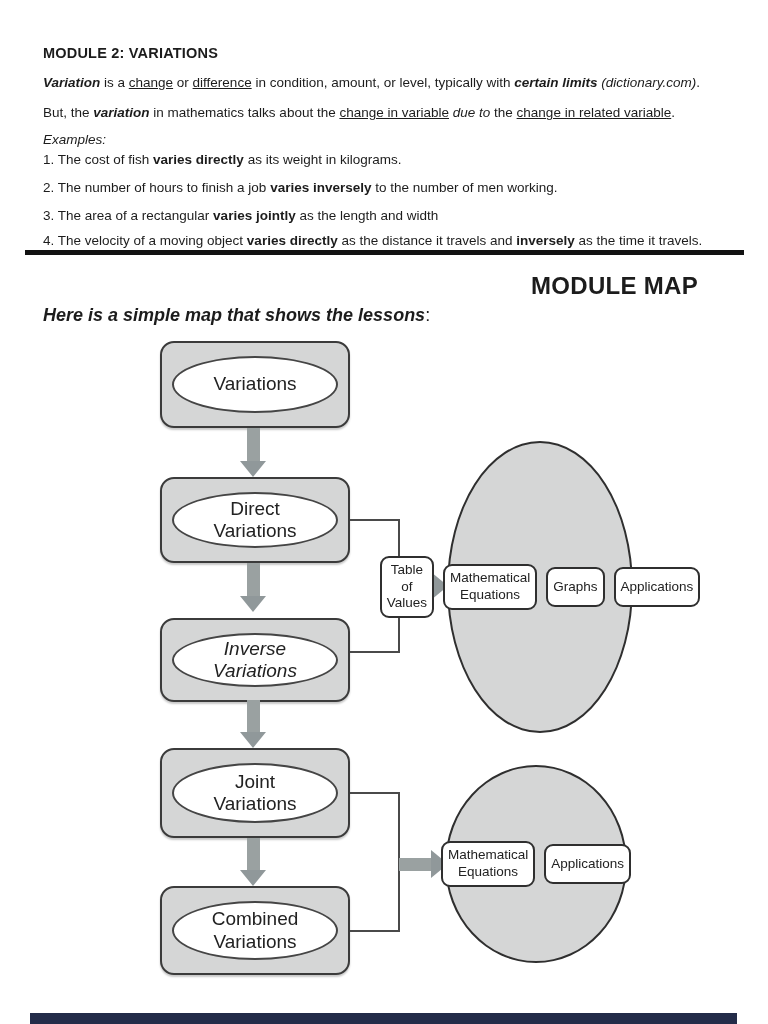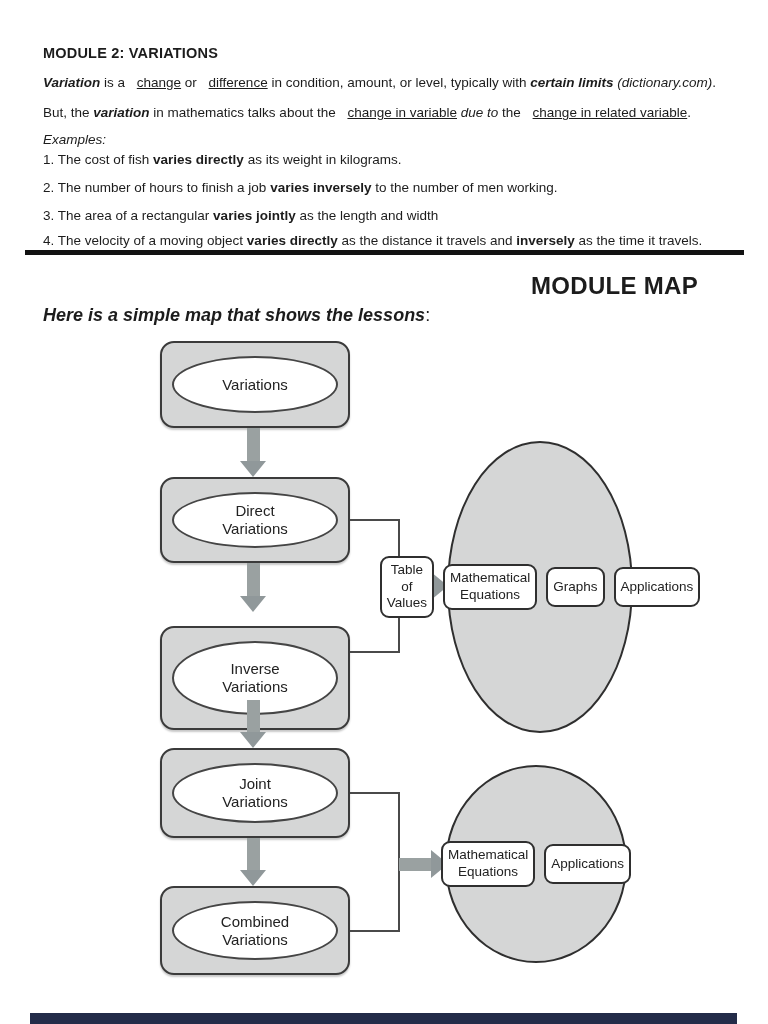--- a/index.html
+++ b/index.html
@@ -5,21 +5,21 @@
   * { margin:0; padding:0; box-sizing:border-box; }
   html,body { background:#fff; }
   .page {
     position:relative; width:768px; height:1024px; background:#ffffff;
     font-family:"Liberation Sans","DejaVu Sans",sans-serif; color:#1c1c1c; overflow:hidden;
   }
   .abs { position:absolute; }
   .nowrap { white-space:nowrap; }
   .b { font-weight:bold; }
   .i { font-style:italic; }
-  .u { text-decoration:underline;margin-left:8px; }
+  .u { text-decoration:underline; }
 
   .module-title { left:43px; top:45px; font-size:14.5px; font-weight:bold; letter-spacing:.2px; }
   .bodyline { left:43px; font-size:13.5px; }
   .p1 { top:75px; }
   .p2 { top:105px; }
   .exlabel { top:132px; font-style:italic; }
   .ex1 { top:152px; }
   .ex2 { top:180px; }
   .ex3 { top:208px; }
   .ex4 { top:233px; }
@@ -31,24 +31,24 @@
     font-size:24px; font-weight:bold; letter-spacing:.3px;margin-left:18px; }
   .map-caption { left:43px; top:305px; font-size:18px; }
 
   .flowchart { left:0; top:330px; width:768px; height:680px; }
 
   .node { position:absolute; width:190px; background:#d5d6d6; border:2px solid #3b3b3b;
     border-radius:14px; box-shadow:0 2px 2px rgba(0,0,0,.22); }
   .node-ellipse { position:absolute; left:10px; right:10px; top:13px; bottom:13px;
     background:#ffffff; border:2px solid #454545; border-radius:50%;
     display:flex; align-items:center; justify-content:center; }
-  .node-label { font-size:15px; line-height:1.18; color:#222; text-align:center; white-space:pre-line; }
+  .node-label { font-size:19px; line-height:1.18; color:#222; text-align:center; white-space:pre-line; }
   .n1 { left:160px; top:11px;  height:87px; }
   .n2 { left:160px; top:147px; height:86px; }
-  .n3 { left:160px; top:296px; height:104px; }
+  .n3 { left:160px; top:288px; height:84px;font-style:italic; }
   .n4 { left:160px; top:418px; height:90px;padding-left:12px; }
   .n5 { left:160px; top:556px; height:89px; }
 
   .dshaft { position:absolute; left:247px; width:13px; background:#9aa1a1; }
   .dhead  { position:absolute; left:240px; width:0; height:0;
     border-left:13px solid transparent; border-right:13px solid transparent;
     border-top:16px solid #90989a; }
   .a1s { top:98px;  height:33px; } .a1h { top:131px; }
   .a2s { top:233px; height:33px; } .a2h { top:266px; }
   .a3s { top:370px; height:32px; } .a3h { top:402px; }

